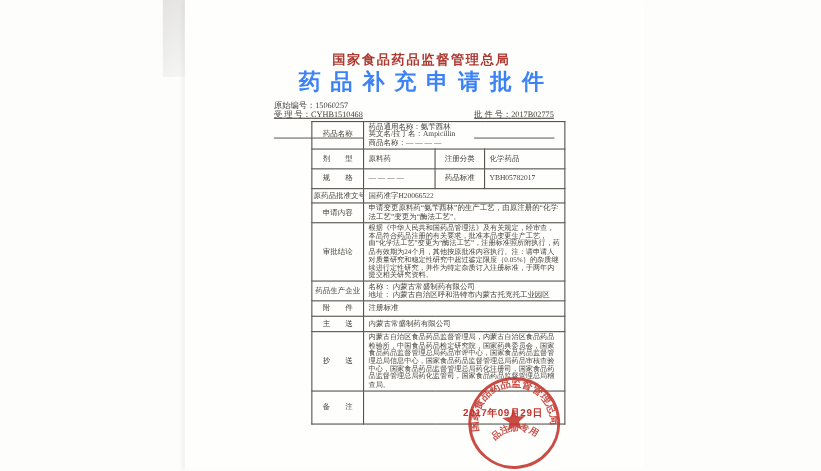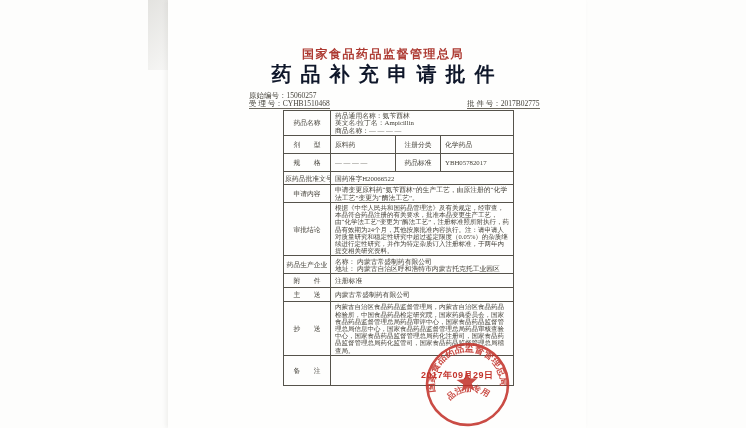--- a/index.html
+++ b/index.html
@@ -21,27 +21,27 @@
     box-shadow:-2px 0 4px rgba(120,118,110,0.10);
   }
   .agency {
     position:absolute; left:183px; top:46px; width:400px;
     text-align:center; font-size:12px; font-weight:bold;
     letter-spacing:1.5px; color:#ad3a32;
   }
   .doc-title {
     position:absolute; left:183px; top:61px; width:400px;
     text-align:center; font-size:20px; font-weight:bold;
-    letter-spacing:9px; text-indent:9px; color:#0f172a;
+    letter-spacing:9px; text-indent:9px; color:#3b82f6;
   }
   .numline { position:absolute; font-size:7.5px; color:#45423a; white-space:pre; }
   .n1 { left:249px; top:91px;text-align:center; }
   .n2 { left:249px; top:99px; }
-  .n3 { left:431px; top:99px;margin-left:36px; }
-  .underlined { border-bottom:0.8px solid #6b675d; padding-bottom:0; }
+  .n3 { left:431px; top:99px; }
+  .underlined { border-bottom:0.8px solid #6b675d; padding-bottom:17px;text-decoration:underline; }
 
   table.doc-table {
     position:absolute; left:283px; top:110px; width:230px;
     border-collapse:collapse; table-layout:fixed;
   }
   table.doc-table td {
     border:0.9px solid #56534b;
     font-size:6.8px; line-height:7.4px;
     vertical-align:middle;
     overflow:hidden;

